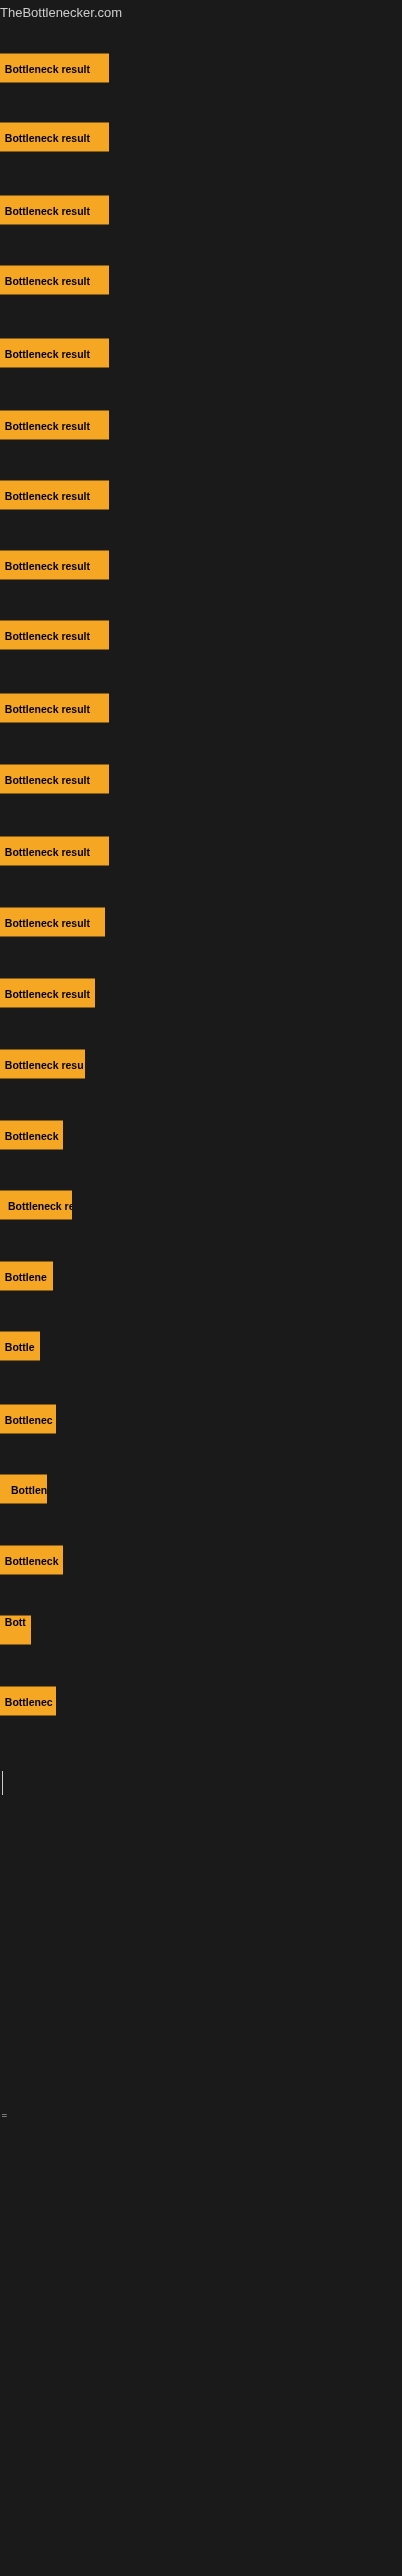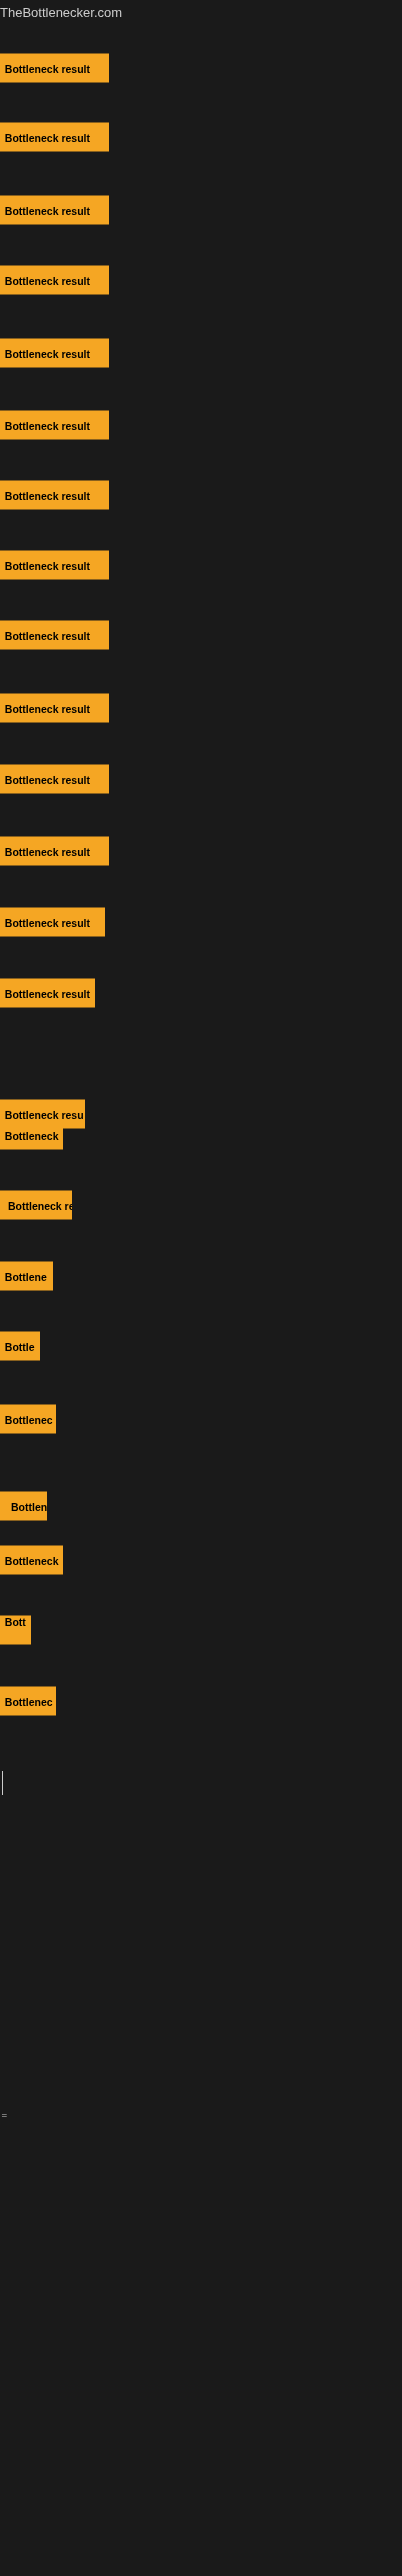--- a/index.html
+++ b/index.html
@@ -95,21 +95,21 @@
     <div style="position: absolute; left: 0px; top: 900px; width: 403px; height: 44px; display: flex; align-items: center;">
       <div style="position: absolute; left: 0px; top: 50%; transform: translateY(-50%); width: 105px; height: 29px; background-color: rgb(245, 166, 35); display: flex; align-items: center; padding-left: 4.8px; overflow: hidden; white-space: nowrap;">
         <span style="color: rgb(0, 0, 0); font-size: 10.5px; font-weight: bold; font-family: Arial, sans-serif;">Bottleneck result</span>
       </div>
     </div>
     <div style="position: absolute; left: 0px; top: 971px; width: 403px; height: 44px; display: flex; align-items: center;">
       <div style="position: absolute; left: 0px; top: 50%; transform: translateY(-50%); width: 95px; height: 29px; background-color: rgb(245, 166, 35); display: flex; align-items: center; padding-left: 4.8px; overflow: hidden; white-space: nowrap;">
         <span style="color: rgb(0, 0, 0); font-size: 10.5px; font-weight: bold; font-family: Arial, sans-serif;">Bottleneck result</span>
       </div>
     </div>
-    <div style="position: absolute; left: 0px; top: 1092px; width: 403px; height: 44px; display: flex; align-items: center;">
+    <div style="position: absolute; left: 0px; top: 1042px; width: 403px; height: 44px; display: flex; align-items: center;">
       <div style="position: absolute; left: 0px; top: 50%; transform: translateY(-50%); width: 85px; height: 29px; background-color: rgb(245, 166, 35); display: flex; align-items: center; padding-left: 4.8px; overflow: hidden; white-space: nowrap;">
         <span style="color: rgb(0, 0, 0); font-size: 10.5px; font-weight: bold; font-family: Arial, sans-serif;">Bottleneck resu</span>
       </div>
     </div>
     <div style="position: absolute; left: 0px; top: 1113px; width: 403px; height: 44px; display: flex; align-items: center;">
       <div style="position: absolute; left: 0px; top: 50%; transform: translateY(-50%); width: 63px; height: 29px; background-color: rgb(245, 166, 35); display: flex; align-items: center; padding-left: 4.8px; overflow: hidden; white-space: nowrap;">
         <span style="color: rgb(0, 0, 0); font-size: 10.5px; font-weight: bold; font-family: Arial, sans-serif;">Bottleneck</span>
       </div>
     </div>
     <div style="position: absolute; left: 0px; top: 1183px; width: 403px; height: 44px; display: flex; align-items: center;">
@@ -126,21 +126,21 @@
       <div style="position: absolute; left: 0px; top: 50%; transform: translateY(-50%); width: 53px; height: 29px; background-color: rgb(245, 166, 35); display: flex; align-items: center; padding-left: 4.8px; overflow: hidden; white-space: nowrap;">
         <span style="color: rgb(0, 0, 0); font-size: 10.5px; font-weight: bold; font-family: Arial, sans-serif;">Bottlene</span>
       </div>
     </div>
     <div style="position: absolute; left: 0px; top: 1397px; width: 403px; height: 44px; display: flex; align-items: center;">
       <div style="position: absolute; left: 0px; top: 50%; transform: translateY(-50%); width: 56px; height: 29px; background-color: rgb(245, 166, 35); display: flex; align-items: center; padding-left: 4.8px; overflow: hidden; white-space: nowrap;">
         <span style="color: rgb(0, 0, 0); font-size: 10.5px; font-weight: bold; font-family: Arial, sans-serif;">Bottlenec</span>
       </div>
     </div>
     <div style="position: absolute; left: 0px; top: 1467px; width: 403px; height: 44px; display: flex; align-items: center;">
-      <div style="position: absolute; left: 0px; top: 50%; transform: translateY(-50%); width: 47px; height: 29px; background-color: rgb(245, 166, 35); display: flex; align-items: center; padding-left: 11px; overflow: hidden; white-space: nowrap; margin-top: 17px;">
+      <div style="position: absolute; left: 0px; top: 50%; transform: translateY(-50%); width: 47px; height: 29px; background-color: rgb(245, 166, 35); display: flex; align-items: center; padding-left: 11px; overflow: hidden; white-space: nowrap;">
         <span style="color: rgb(0, 0, 0); font-size: 10.5px; font-weight: bold; font-family: Arial, sans-serif;">Bottlen</span>
       </div>
     </div>
     <div style="position: absolute; left: 0px; top: 1538px; width: 403px; height: 44px; display: flex; align-items: center;">
       <div style="position: absolute; left: 0px; top: 50%; transform: translateY(-50%); width: 63px; height: 29px; background-color: rgb(245, 166, 35); display: flex; align-items: center; padding-left: 4.8px; overflow: hidden; white-space: nowrap;">
         <span style="color: rgb(0, 0, 0); font-size: 10.5px; font-weight: bold; font-family: Arial, sans-serif;">Bottleneck</span>
       </div>
     </div>
     <div style="position: absolute; left: 0px; top: 1608px; width: 403px; height: 44px; display: flex; align-items: center;">
       <div style="position: absolute; left: 0px; top: 50%; transform: translateY(-50%); width: 31px; height: 29px; background-color: rgb(245, 166, 35); display: flex; align-items: flex-start; padding-left: 4.8px; overflow: hidden; white-space: nowrap;">

